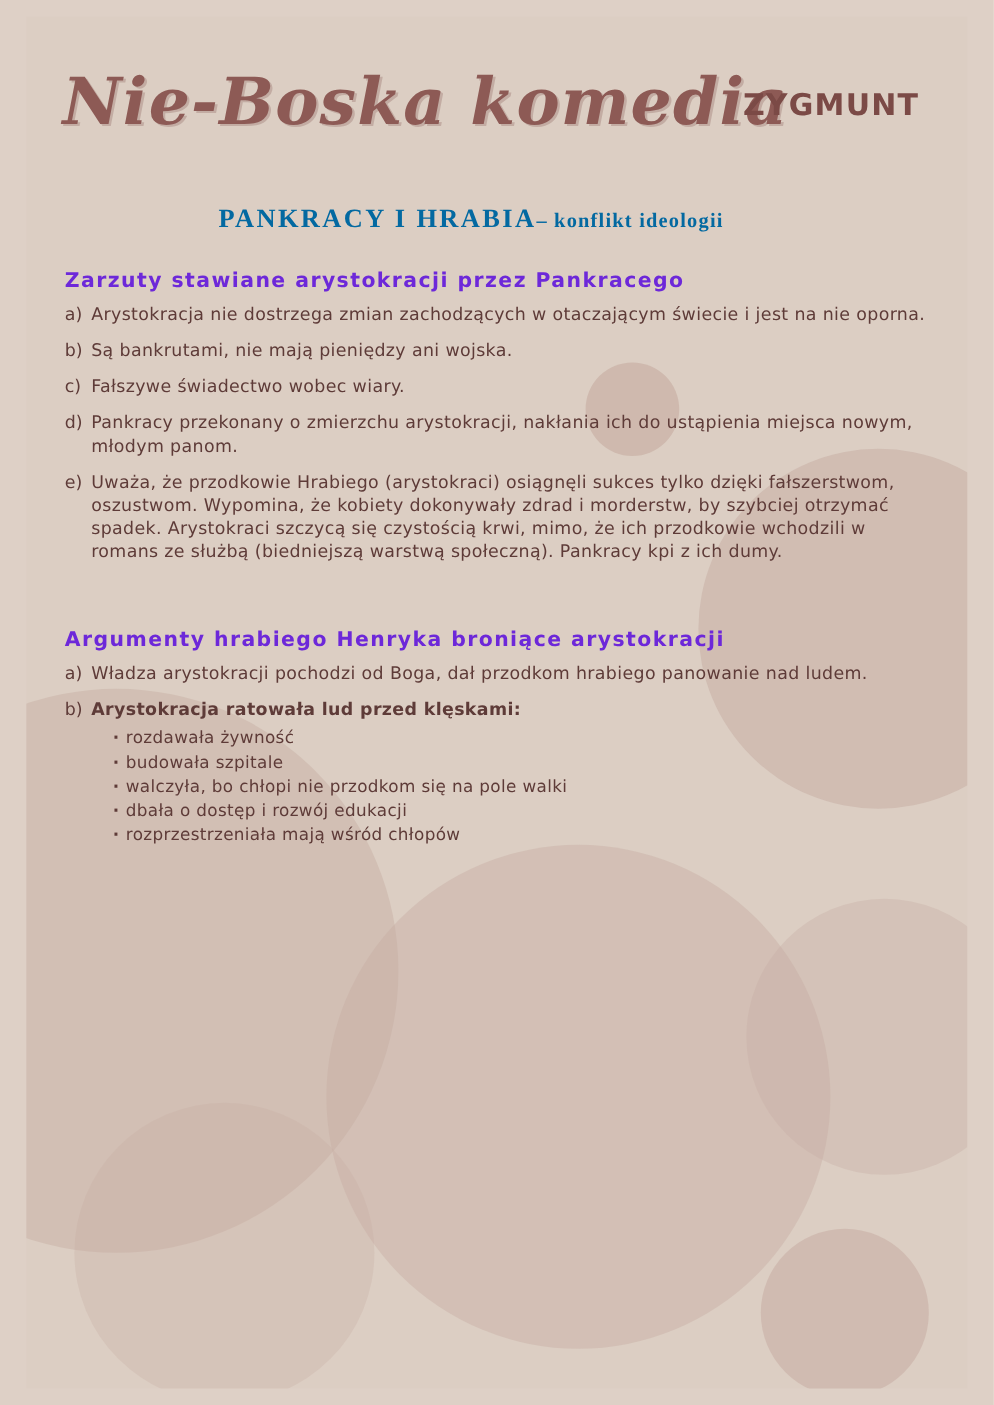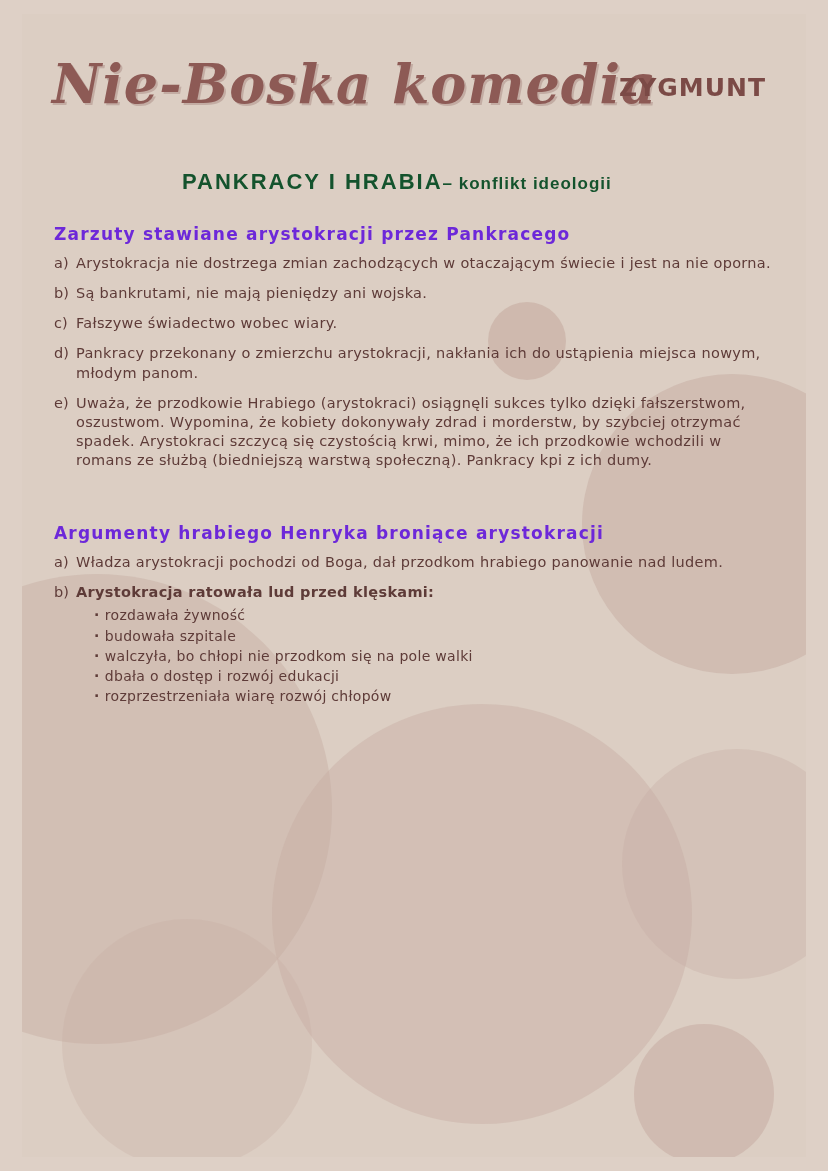--- a/index.html
+++ b/index.html
@@ -73,24 +73,24 @@
     font-weight: bold;
     font-size: 25px;
     line-height: 1.25;
     color: #7b4a46;
     letter-spacing: 1px;
   }
   .subtitle {
     position: absolute;
     left: 160px;
     top: 155px;
-    font-family: Liberation Sans, sans-serif;
+    font-family: Liberation Serif, serif;
     font-weight: bold;
     font-size: 22px;
-    color: #14532d;
+    color: #0369a1;
     letter-spacing: 2px;
   }
   .subtitle .small {
     font-size: 17px;
     letter-spacing: 1px;
   }
 
   .section {
     position: absolute;
     left: 32px;
@@ -202,21 +202,21 @@
 
         <div class="item">
           <span class="marker">b)</span>
           <span class="itext">
             <span class="b">Arystokracja ratowała lud przed klęskami:</span>
             <ul class="sublist">
               <li>rozdawała żywność</li>
               <li>budowała szpitale</li>
               <li>walczyła, bo chłopi nie przodkom się na pole walki</li>
               <li>dbała o dostęp i rozwój edukacji</li>
-              <li>rozprzestrzeniała wiarę rozwój chłopów</li>
+              <li>rozprzestrzeniała mają wśród chłopów</li>
             </ul>
           </span>
         </div>
       </div>
 
     </div>
   </div>
 </div>
 
 </body></html>

